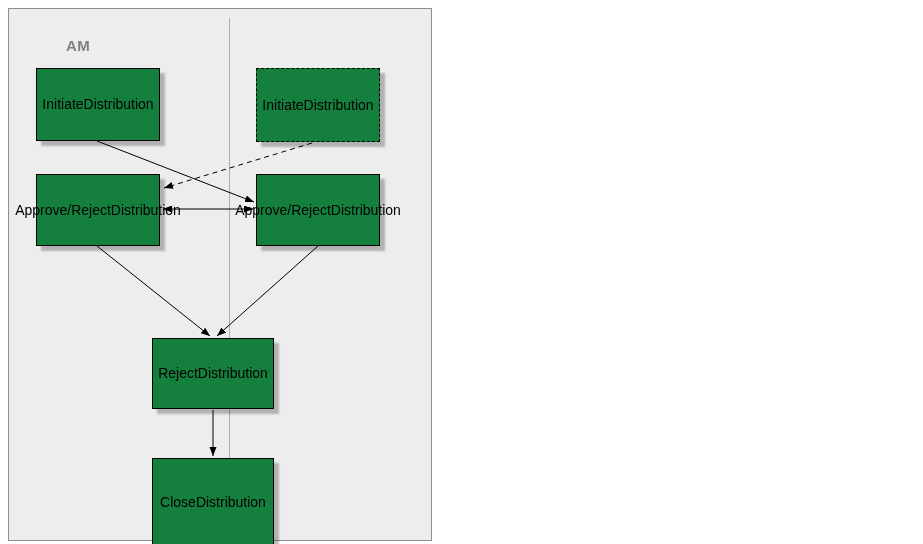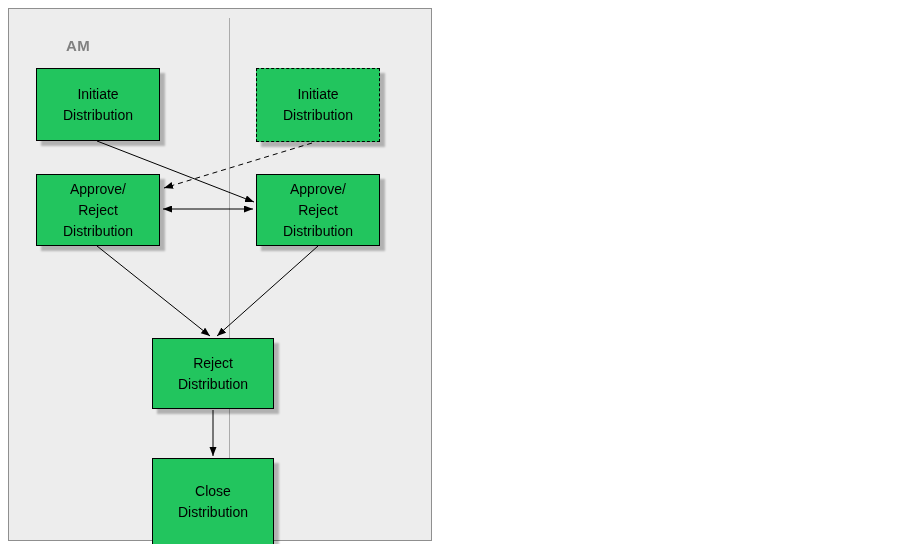--- a/index.html
+++ b/index.html
@@ -48,25 +48,25 @@
     position: absolute;
     left: 0;
     top: 0;
     width: 923px;
     height: 544px;
     z-index: 2;
   }
   .node {
     position: absolute;
     box-sizing: border-box;
-    background: #22c55e;
+    background: #15803d;
     border: 1px solid #000000;
     box-shadow: 5px 5px 2px rgba(0,0,0,0.25);
     display: flex;
-    flex-direction: column;
+    flex-direction: row;
     align-items: center;
     justify-content: center;
     text-align: right;
     font-size: 14px;
     line-height: 21px;
     color: #000000;
     z-index: 3;
   }
   .node.dashed { border-style: dashed; }
   .node-am-initiate { left: 36px;  top: 68px;  width: 124px; height: 73px; }

